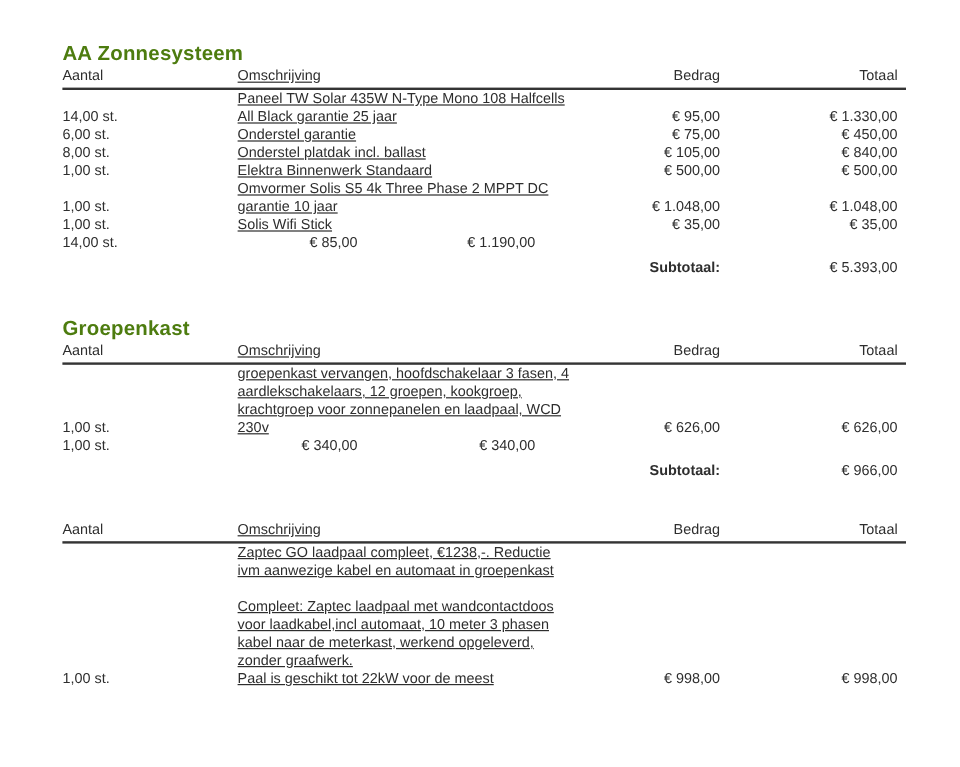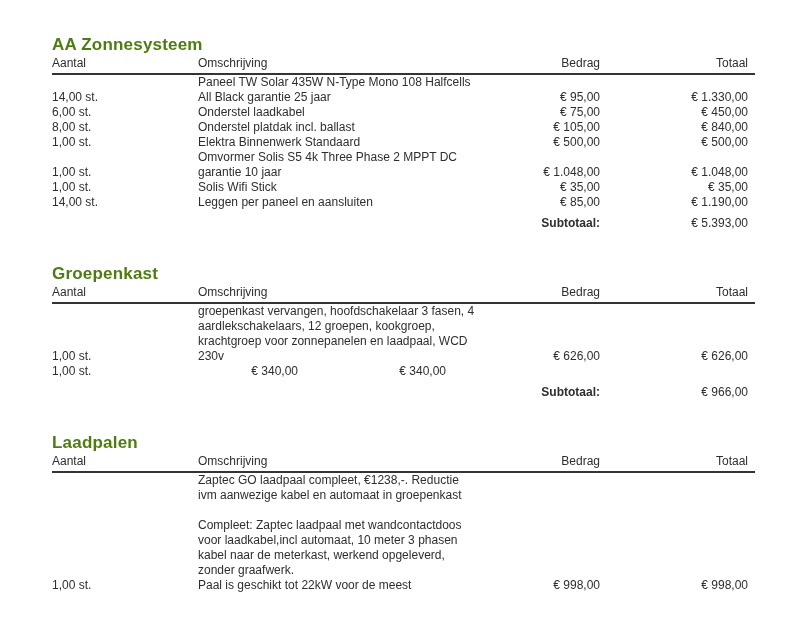--- a/index.html
+++ b/index.html
@@ -22,21 +22,21 @@
     font-size: 17px;
     line-height: 17px;
     font-weight: bold;
     color: #4d7c0f;
     letter-spacing: 0.2px;
     margin-bottom: 3px;
   }
   .grid-row { display: flex; align-items: flex-end; gap: 23px; }
   .cell { font-size: 12px; line-height: 15px; }
   .col-aantal   { width: 123px; flex: none; text-align: left; }
-  .col-omschrijving { flex: 1 1 auto; min-width: 0; text-align: left; }
+  .col-omschrijving { flex: 1 1 auto; min-width: 0; text-align: left; text-decoration: underline; }
   .col-bedrag   { width: 100px; flex: none; text-align: right; }
   .col-totaal   { width: 132px; flex: none; text-align: right; padding-right: 7px; }
   .thead {
     padding-bottom: 2px;
     border-bottom: 2px solid #343434;
   }
   .tbody { padding-top: 0; }
   .desc { white-space: pre-line; }
   .subtotal-row { margin-top: 6px; }
   .subtotal-label { font-weight: bold; }
@@ -58,21 +58,21 @@
   <div class="grid-row item-row">
     <div class="cell col-aantal">14,00 st.</div>
     <div class="cell col-omschrijving desc">Paneel TW Solar 435W N-Type Mono 108 Halfcells
 All Black garantie 25 jaar</div>
     <div class="cell col-bedrag">€ 95,00</div>
     <div class="cell col-totaal">€ 1.330,00</div>
   </div>
 
   <div class="grid-row item-row">
     <div class="cell col-aantal">6,00 st.</div>
-    <div class="cell col-omschrijving desc">Onderstel laadkabel</div>
+    <div class="cell col-omschrijving desc">Onderstel garantie</div>
     <div class="cell col-bedrag">€ 75,00</div>
     <div class="cell col-totaal">€ 450,00</div>
   </div>
 
   <div class="grid-row item-row">
     <div class="cell col-aantal">8,00 st.</div>
     <div class="cell col-omschrijving desc">Onderstel platdak incl. ballast</div>
     <div class="cell col-bedrag">€ 105,00</div>
     <div class="cell col-totaal">€ 840,00</div>
   </div>
@@ -94,21 +94,20 @@
 
   <div class="grid-row item-row">
     <div class="cell col-aantal">1,00 st.</div>
     <div class="cell col-omschrijving desc">Solis Wifi Stick</div>
     <div class="cell col-bedrag">€ 35,00</div>
     <div class="cell col-totaal">€ 35,00</div>
   </div>
 
   <div class="grid-row item-row">
     <div class="cell col-aantal">14,00 st.</div>
-    <div class="cell col-omschrijving desc">Leggen per paneel en aansluiten</div>
     <div class="cell col-bedrag">€ 85,00</div>
     <div class="cell col-totaal">€ 1.190,00</div>
   </div>
 </div>
     <div class="grid-row subtotal-row">
       <div class="cell col-aantal"></div>
       <div class="cell col-omschrijving"></div>
       <div class="cell col-bedrag subtotal-label">Subtotaal:</div>
       <div class="cell col-totaal subtotal-value">€ 5.393,00</div>
     </div>
@@ -141,21 +140,20 @@
 </div>
     <div class="grid-row subtotal-row">
       <div class="cell col-aantal"></div>
       <div class="cell col-omschrijving"></div>
       <div class="cell col-bedrag subtotal-label">Subtotaal:</div>
       <div class="cell col-totaal subtotal-value">€ 966,00</div>
     </div>
   </section>
 
   <section class="section">
-    <h2 class="section-title">Laadpalen</h2>
     <div class="grid-row thead">
       <div class="cell col-aantal">Aantal</div>
       <div class="cell col-omschrijving">Omschrijving</div>
       <div class="cell col-bedrag">Bedrag</div>
       <div class="cell col-totaal">Totaal</div>
     </div>
     <div class="tbody">
   <div class="grid-row item-row">
     <div class="cell col-aantal">1,00 st.</div>
     <div class="cell col-omschrijving desc">Zaptec GO laadpaal compleet, €1238,-. Reductie

